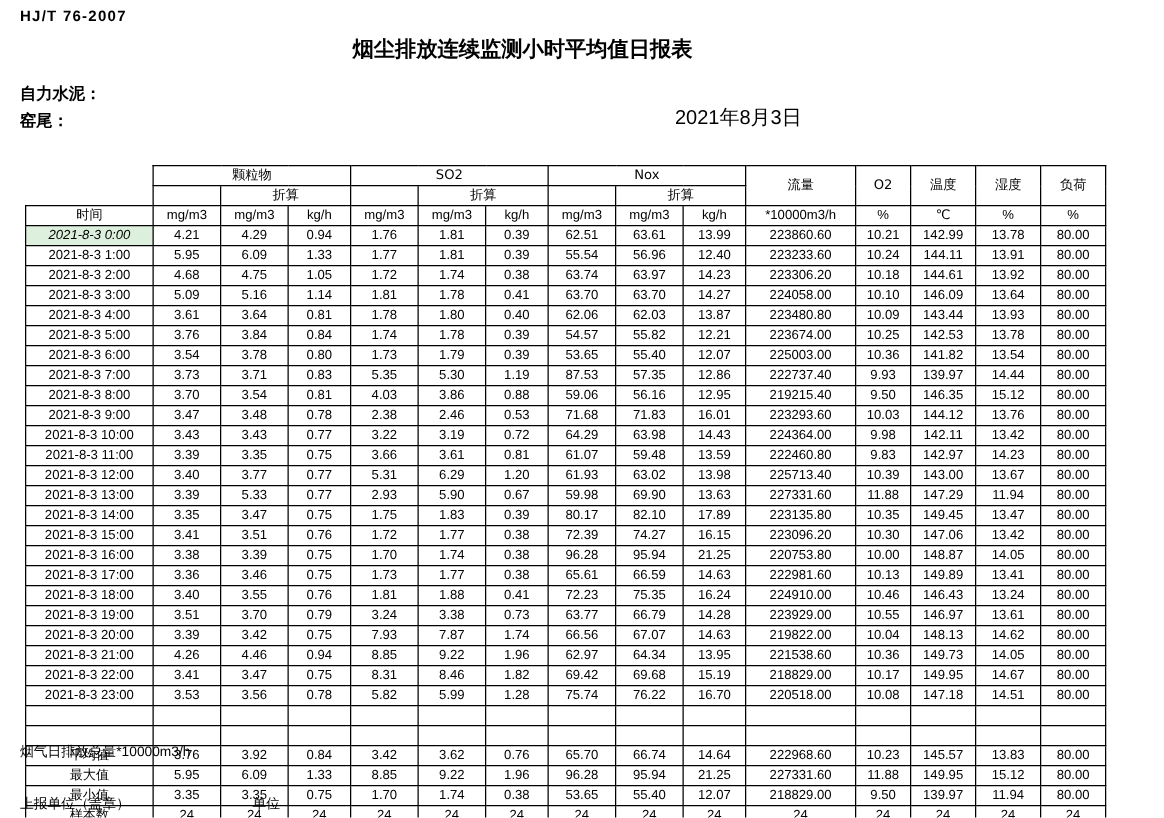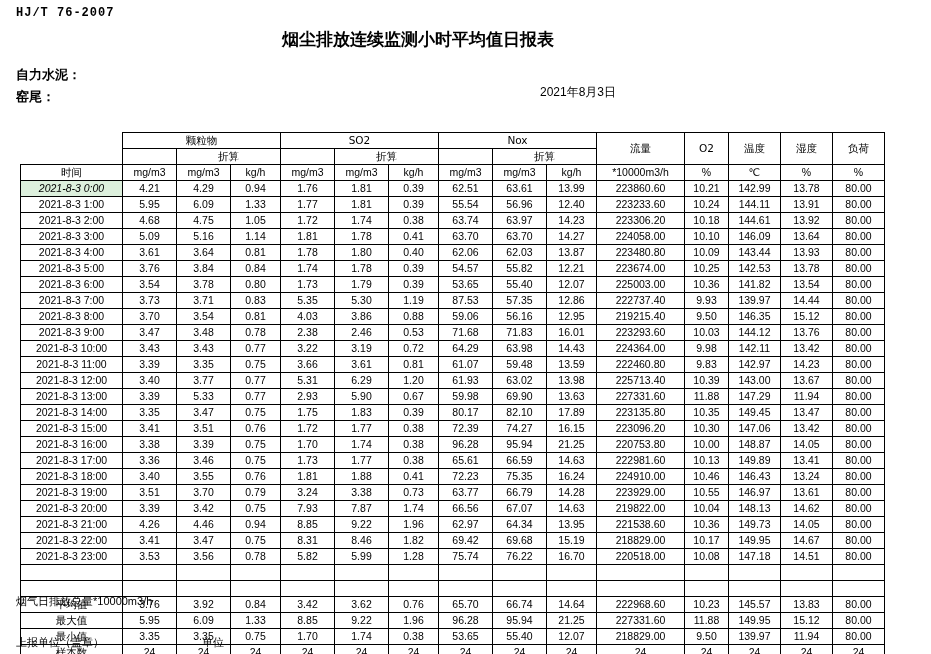--- a/index.html
+++ b/index.html
@@ -8,35 +8,35 @@
     background:#ffffff;
     font-family:"Liberation Sans","DejaVu Sans",sans-serif;
     font-size:11px;
     color:#000;
     position:relative;
     overflow:hidden;
   }
   .std-code{
     position:absolute;left:16px;top:6px;
     font-size:12px;font-weight:bold;letter-spacing:1px;
-    font-family:Liberation Mono, monospace;
+    font-family:Liberation Sans, sans-serif;
   }
   .doc-title{
     position:absolute;left:0;top:28px;width:836px;text-align:center;
     font-size:17px;font-weight:bold;
     font-family:"DejaVu Sans","Liberation Sans",sans-serif;
   }
   .company{
     position:absolute;left:16px;top:66px;font-size:13px;font-weight:bold;
   }
   .kiln{
     position:absolute;left:16px;top:88px;font-size:13px;font-weight:bold;
   }
   .report-date{
-    position:absolute;left:540px;top:84px;font-size:12px;
+    position:absolute;left:540px;top:84px;font-size:16px;
   }
   table.main{
     position:absolute;left:20px;top:108px;
     border-collapse:collapse;
     table-layout:fixed;
     margin-top:24px;
   }
   table.main td, table.main th{
     border:1px solid #000;
     font-size:10.5px;

